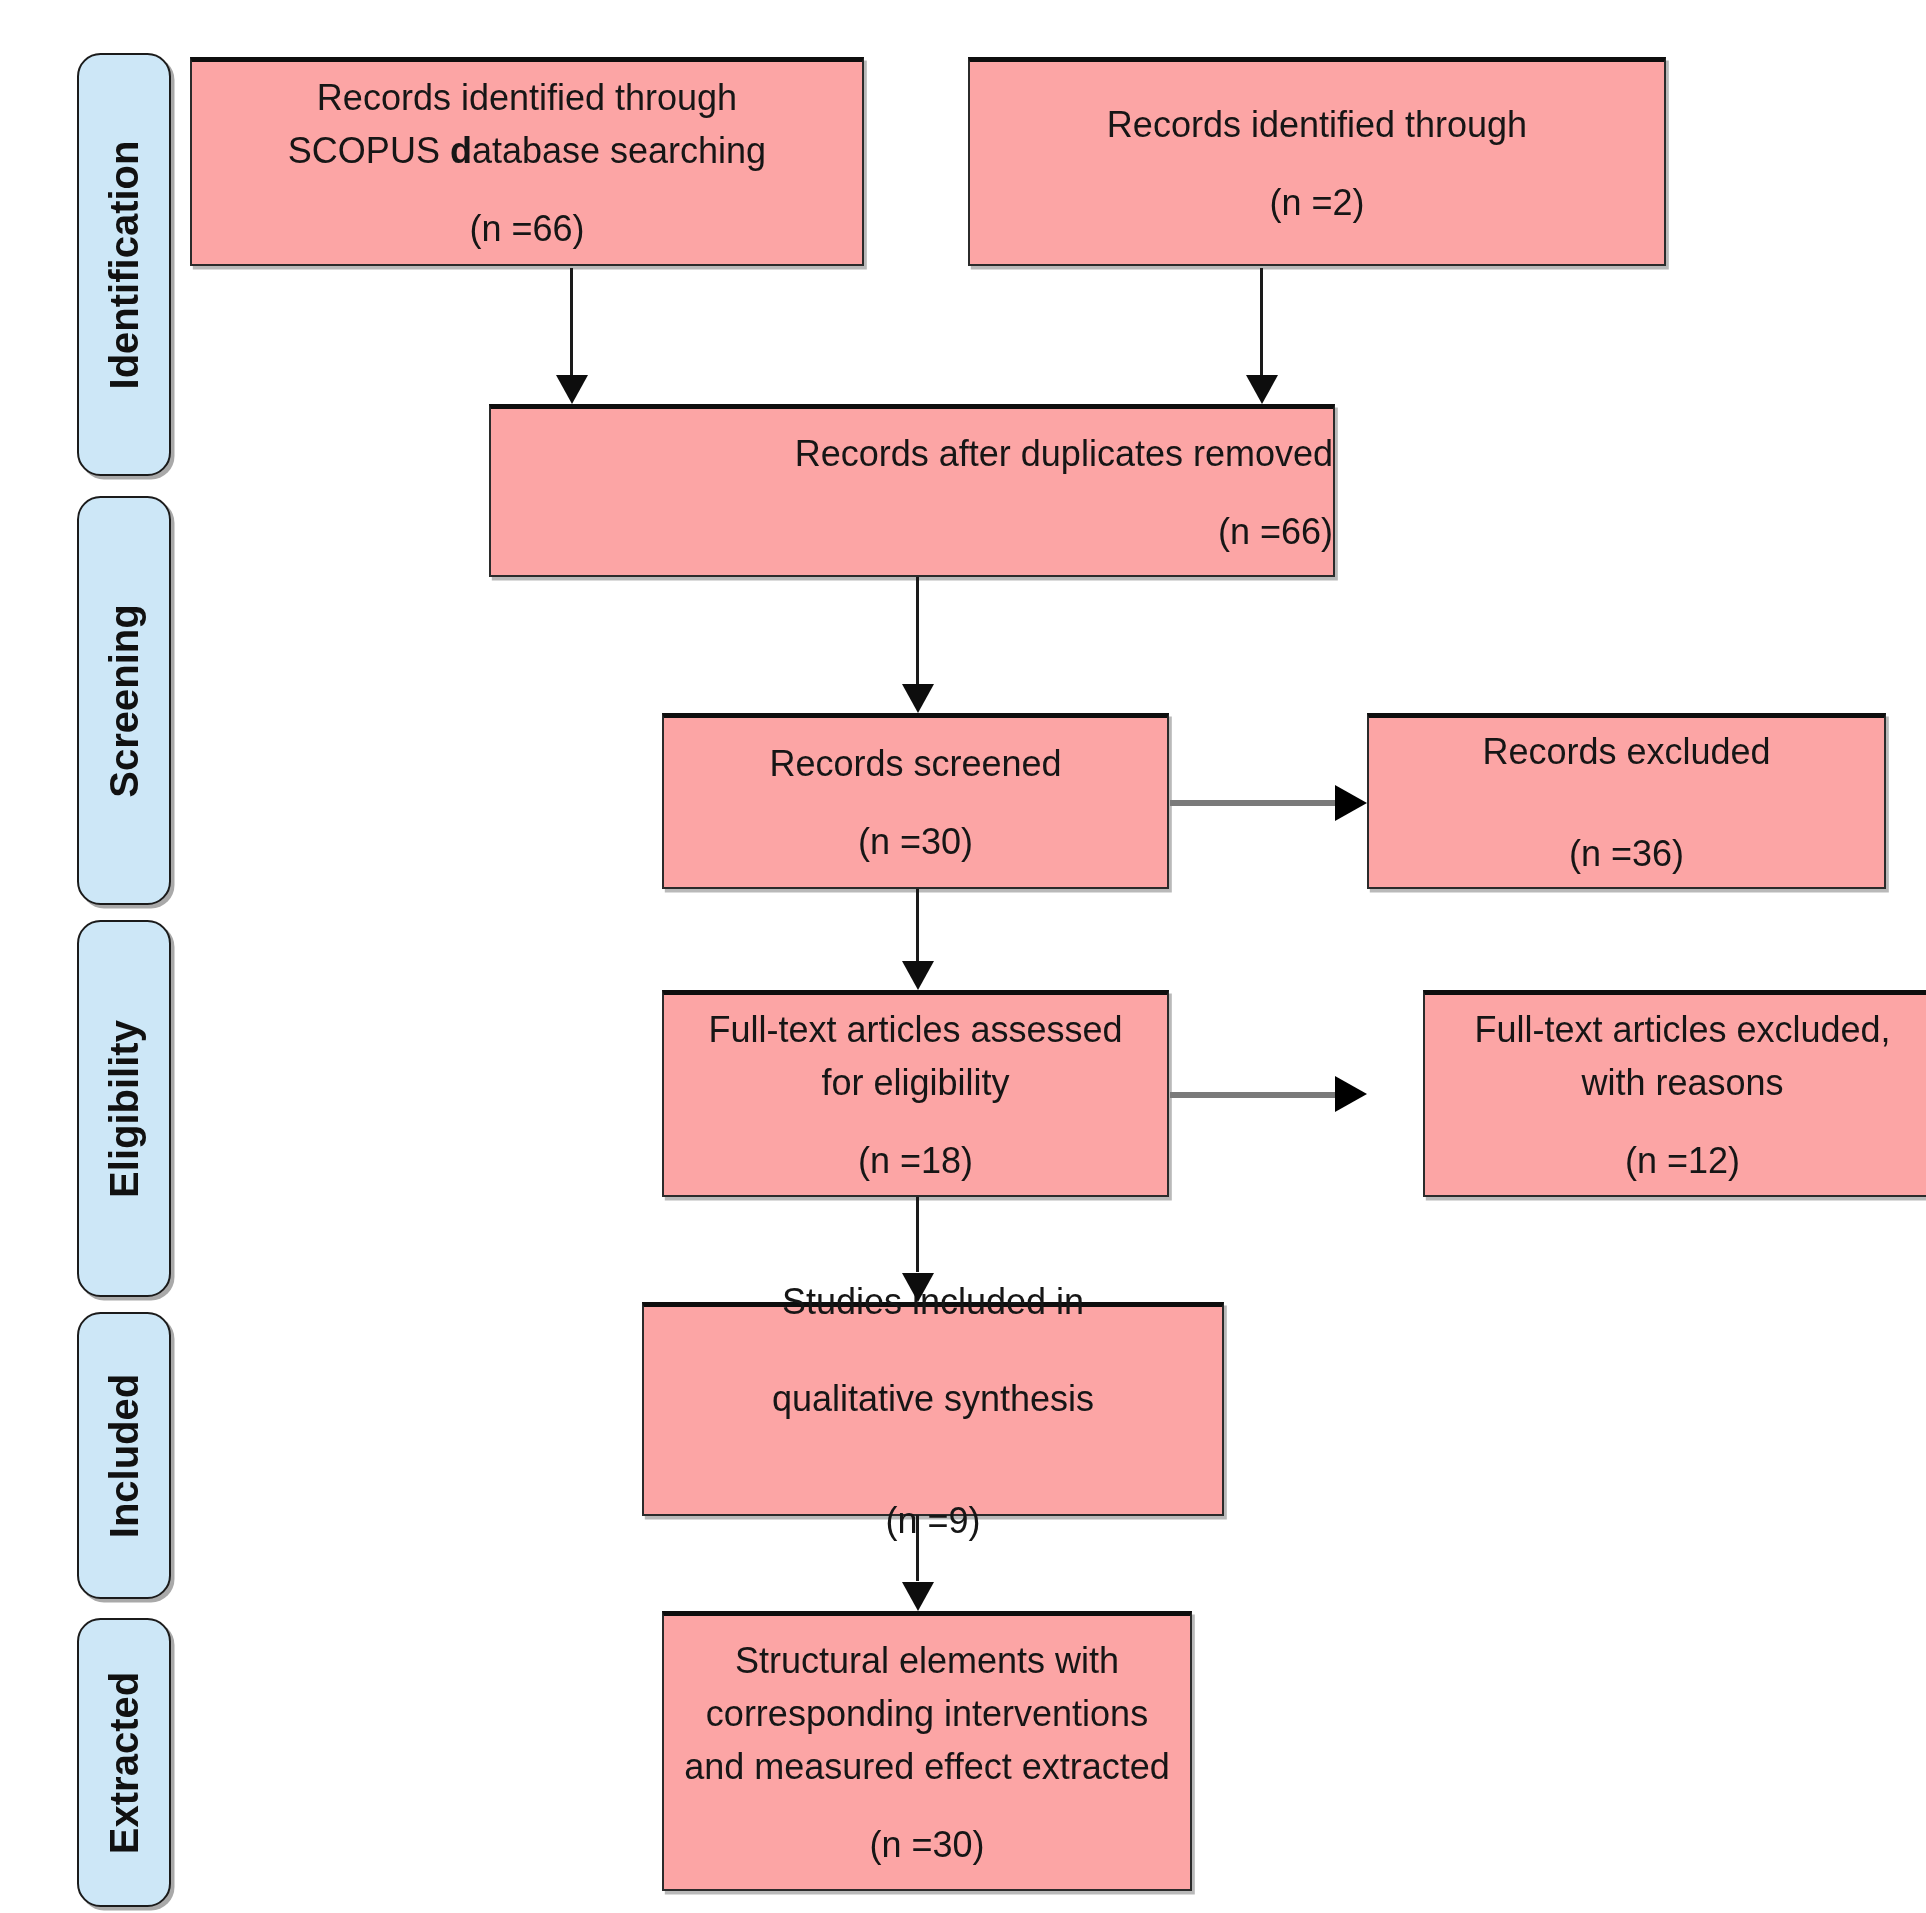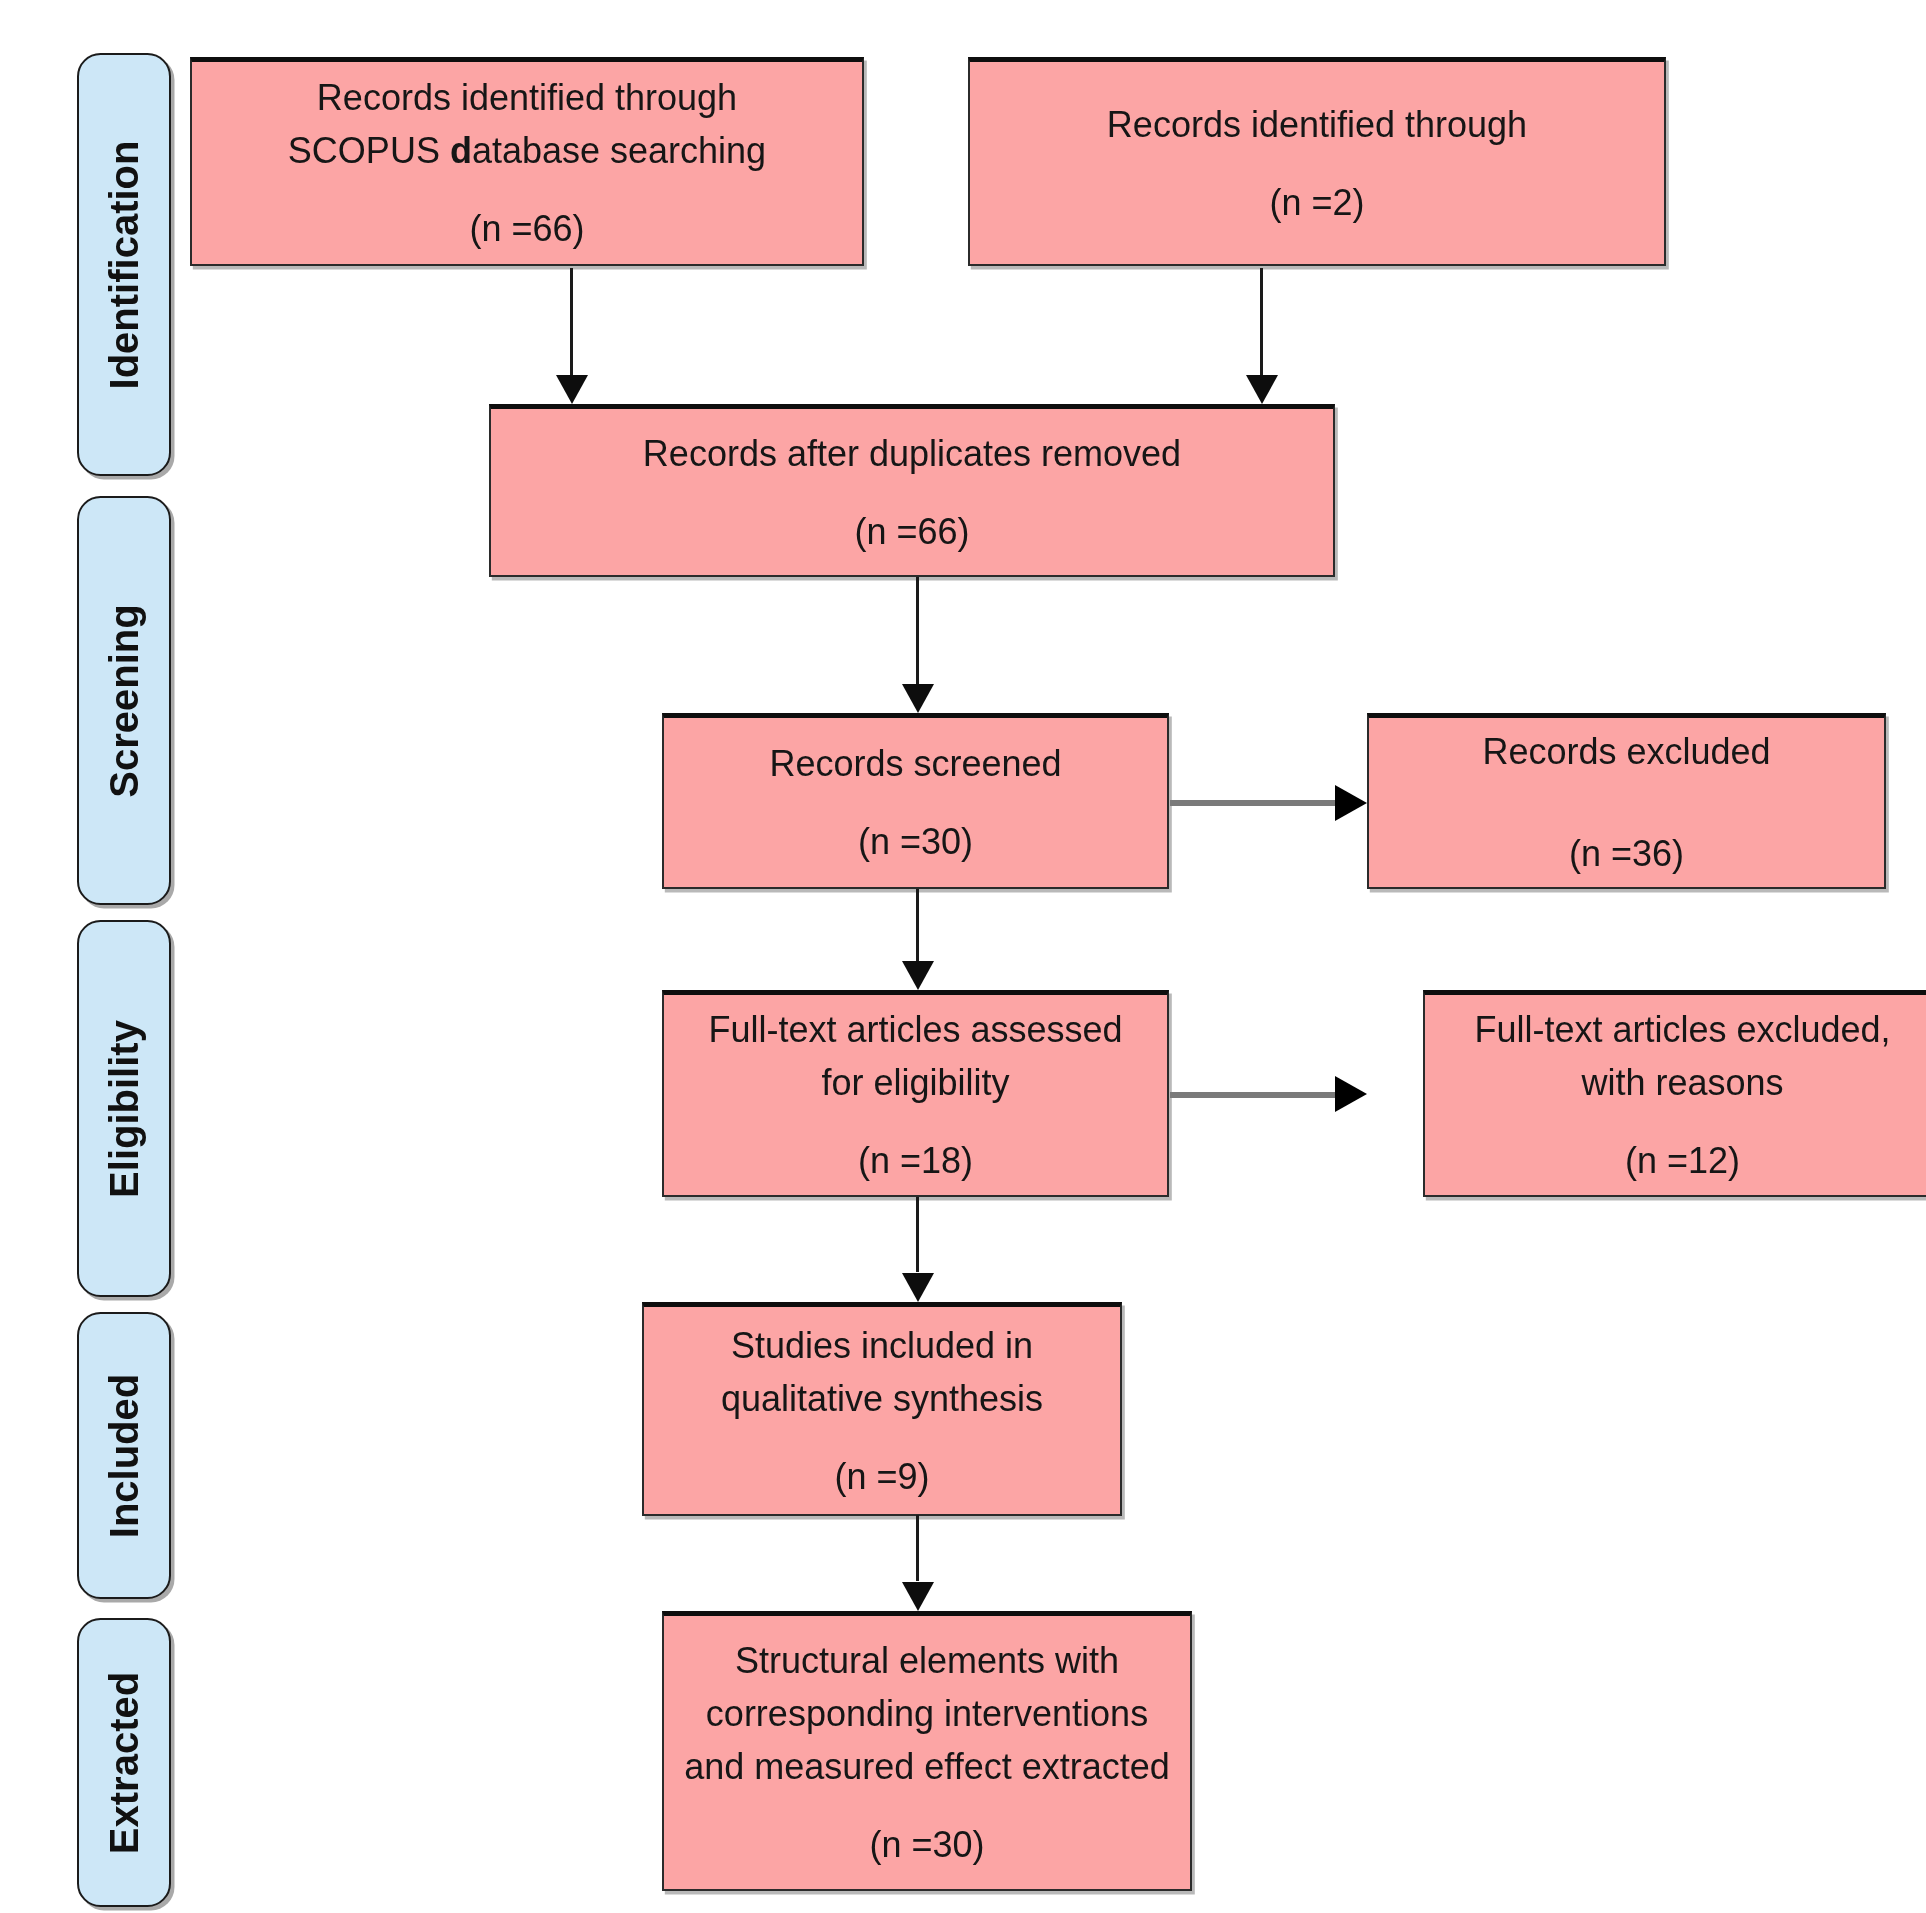--- a/index.html
+++ b/index.html
@@ -115,21 +115,21 @@
     <div class="box-line">Records identified through</div>
     <div class="box-line">SCOPUS <b>d</b>atabase searching</div>
     <div class="box-count">(n =66)</div>
   </div>
 
   <div class="box" style="left:968px; top:57px; width:698px; height:209px;">
     <div class="box-line">Records identified through</div>
     <div class="box-count">(n =2)</div>
   </div>
 
-  <div class="box" style="left:489px; top:404px; width:846px; height:173px;">
+  <div class="box" style="left:489px; top:404px; width:846px; height:173px;align-items:flex-end;">
     <div class="box-line">Records after duplicates removed</div>
     <div class="box-count">(n =66)</div>
   </div>
 
   <div class="box" style="left:662px; top:713px; width:507px; height:176px;">
     <div class="box-line">Records screened</div>
     <div class="box-count">(n =30)</div>
   </div>
 
   <div class="box" style="left:1367px; top:713px; width:519px; height:176px;gap:24px;">
@@ -142,21 +142,21 @@
     <div class="box-line">for eligibility</div>
     <div class="box-count">(n =18)</div>
   </div>
 
   <div class="box" style="left:1423px; top:990px; width:519px; height:207px;">
     <div class="box-line">Full-text articles excluded,</div>
     <div class="box-line">with reasons</div>
     <div class="box-count">(n =12)</div>
   </div>
 
-  <div class="box" style="left:642px; top:1302px; width:480px; height:214px;">
+  <div class="box" style="left:642px; top:1302px; width:582px; height:214px;gap:44px;">
     <div class="box-line">Studies included in</div>
     <div class="box-line">qualitative synthesis</div>
     <div class="box-count">(n =9)</div>
   </div>
 
   <div class="box" style="left:662px; top:1611px; width:530px; height:280px;">
     <div class="box-line">Structural elements with</div>
     <div class="box-line">corresponding interventions</div>
     <div class="box-line">and measured effect extracted</div>
     <div class="box-count">(n =30)</div>

